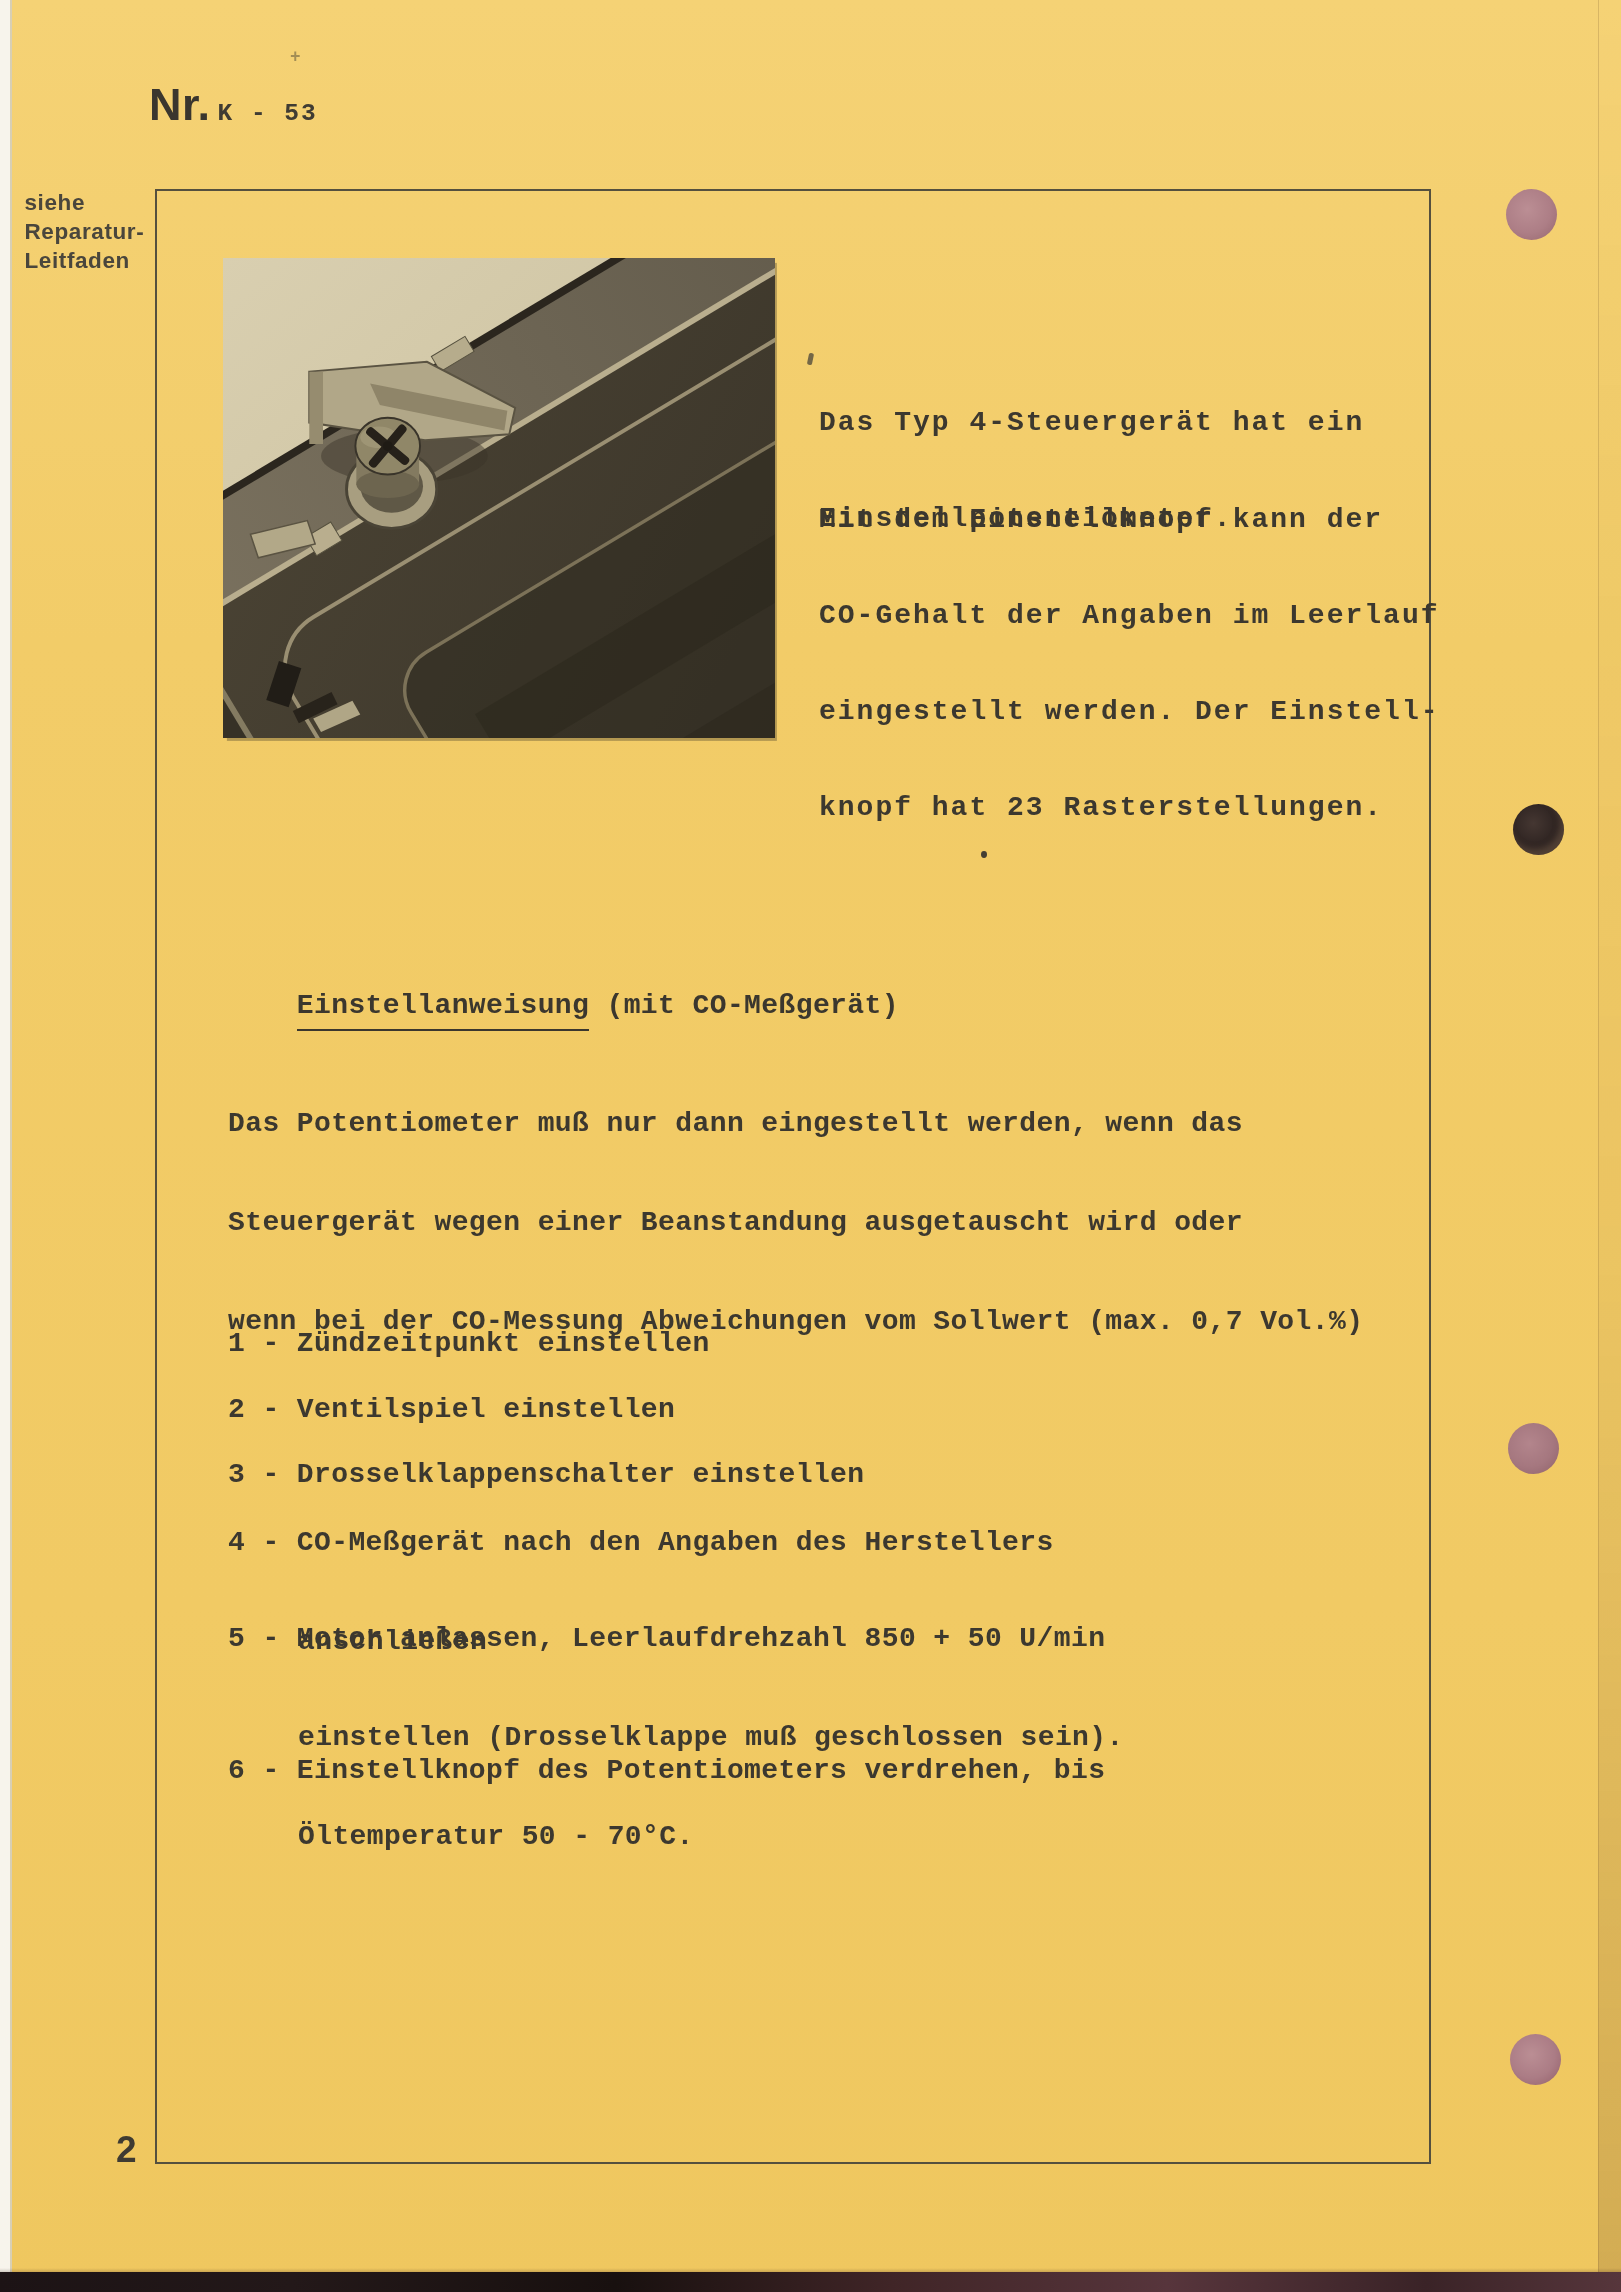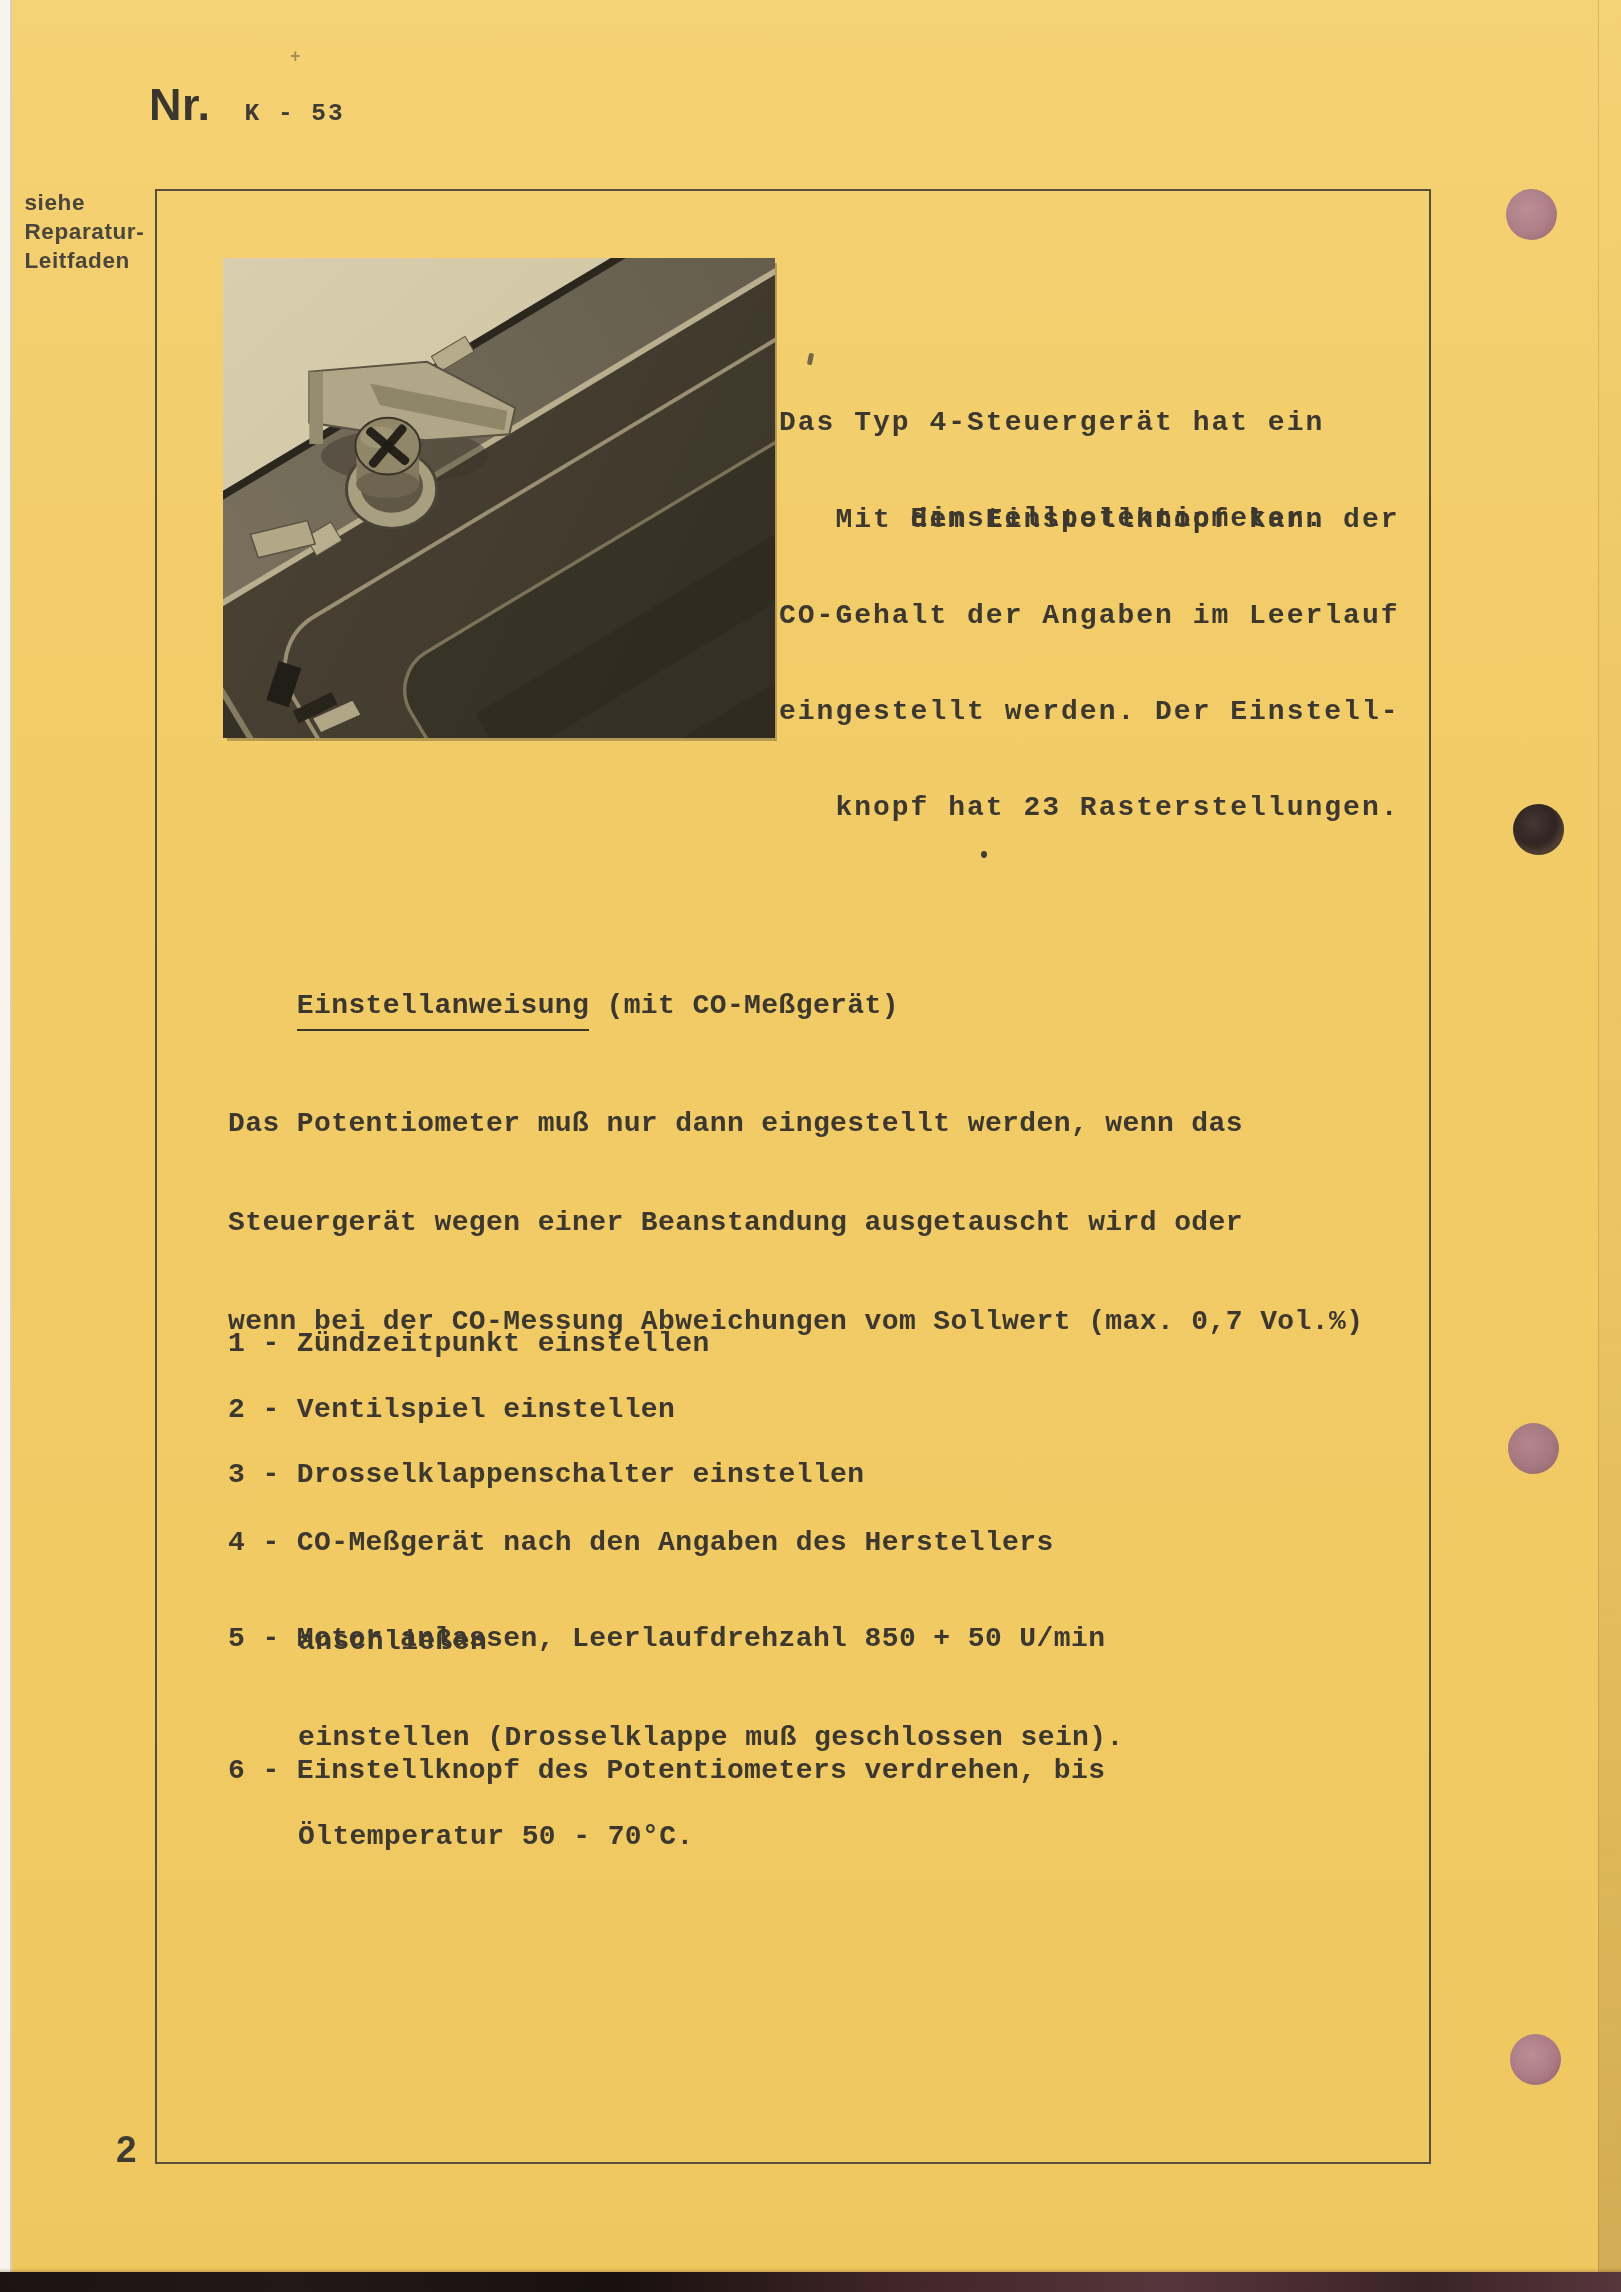--- a/index.html
+++ b/index.html
@@ -29,21 +29,21 @@
     background:linear-gradient(180deg,rgba(60,40,30,0) 0%,rgba(60,40,30,0.35) 100%);
   }
   .doc-number{position:absolute;left:149px;top:82px;white-space:nowrap;}
   .doc-number .prefix{
     font-family:"Liberation Sans","DejaVu Sans",sans-serif;
     font-weight:bold;font-size:45px;line-height:45px;color:#3a362e;
     letter-spacing:0.5px;vertical-align:baseline;
   }
   .doc-number .value{
     font-size:24.5px;font-weight:bold;color:#403c33;letter-spacing:2px;
-    margin-left:34px;vertical-align:baseline;
+    margin-left:7px;vertical-align:baseline;
   }
   .reg-mark{
     position:absolute;left:290px;top:47px;
     font-size:17.6px;color:rgba(95,85,60,0.55);font-weight:bold;
   }
   .sidebar-note{
     position:absolute;left:24.5px;top:188px;
     font-family:"Liberation Sans","DejaVu Sans",sans-serif;
     font-weight:bold;font-size:22.5px;line-height:29px;color:#4a463c;
     letter-spacing:0.6px;
@@ -54,22 +54,22 @@
     border:2px solid #55503e;box-sizing:border-box;
   }
   .photo{
     position:absolute;left:223px;top:258px;width:552px;height:480px;
     box-shadow:2.9px 3.9px 0 -1px rgba(62,54,40,0.35);
   }
   .photo svg{display:block;width:552px;height:480px;}
   .mono-block{position:absolute;white-space:pre;}
   .mono-block span{display:block;}
   .photo-text{
-    left:779px;font-size:28px;font-weight:bold;line-height:32px;
-    letter-spacing:2px;color:#3c382f;text-align:right;
+    left:819px;font-size:28px;font-weight:bold;line-height:32px;
+    letter-spacing:2px;color:#3c382f;
   }
   .pt1{top:343px;}
   .pt2{top:440px;}
   .stray-mark{
     position:absolute;left:808px;top:353px;width:4.9px;height:11.8px;
     background:#4a443a;border-radius:2px;transform:rotate(12deg);opacity:.75;
   }
   .heading{
     position:absolute;left:228px;top:959px;
     font-size:28px;font-weight:bold;letter-spacing:0.4px;white-space:pre;color:#3b372e;

